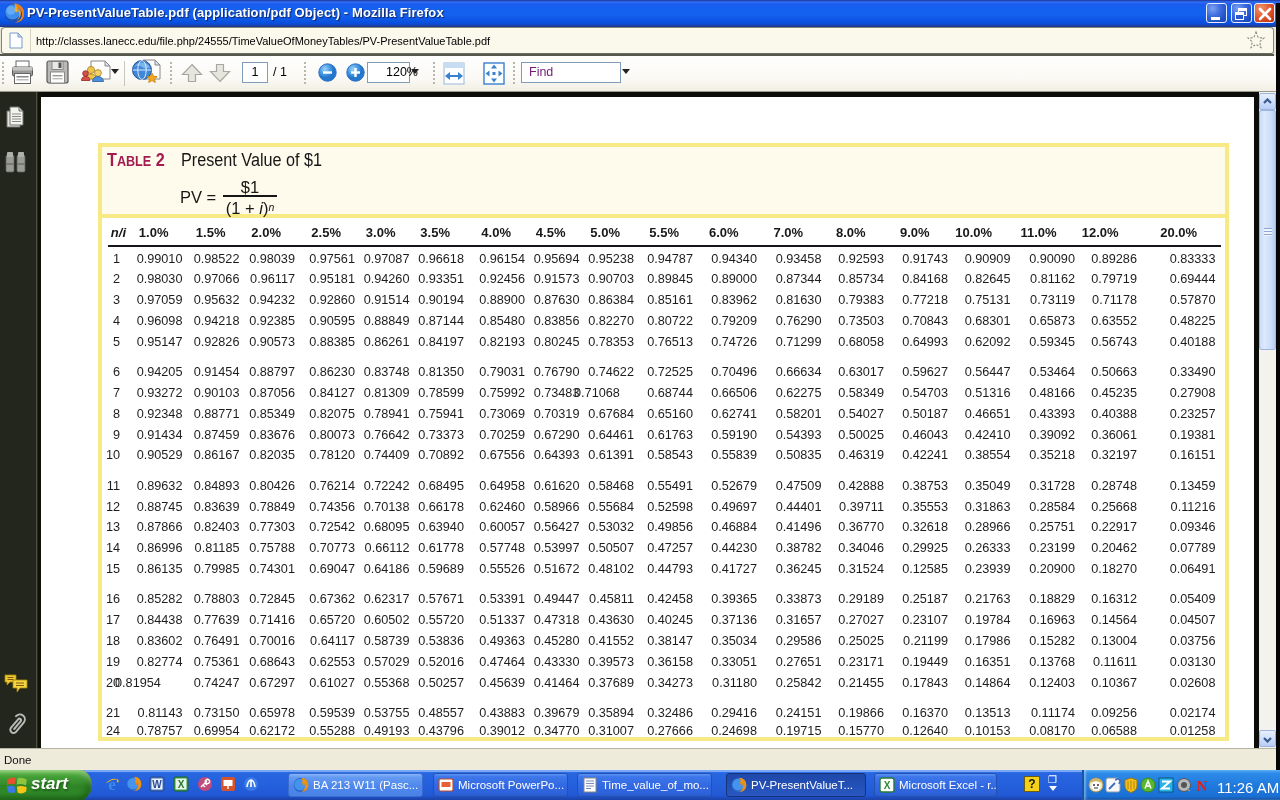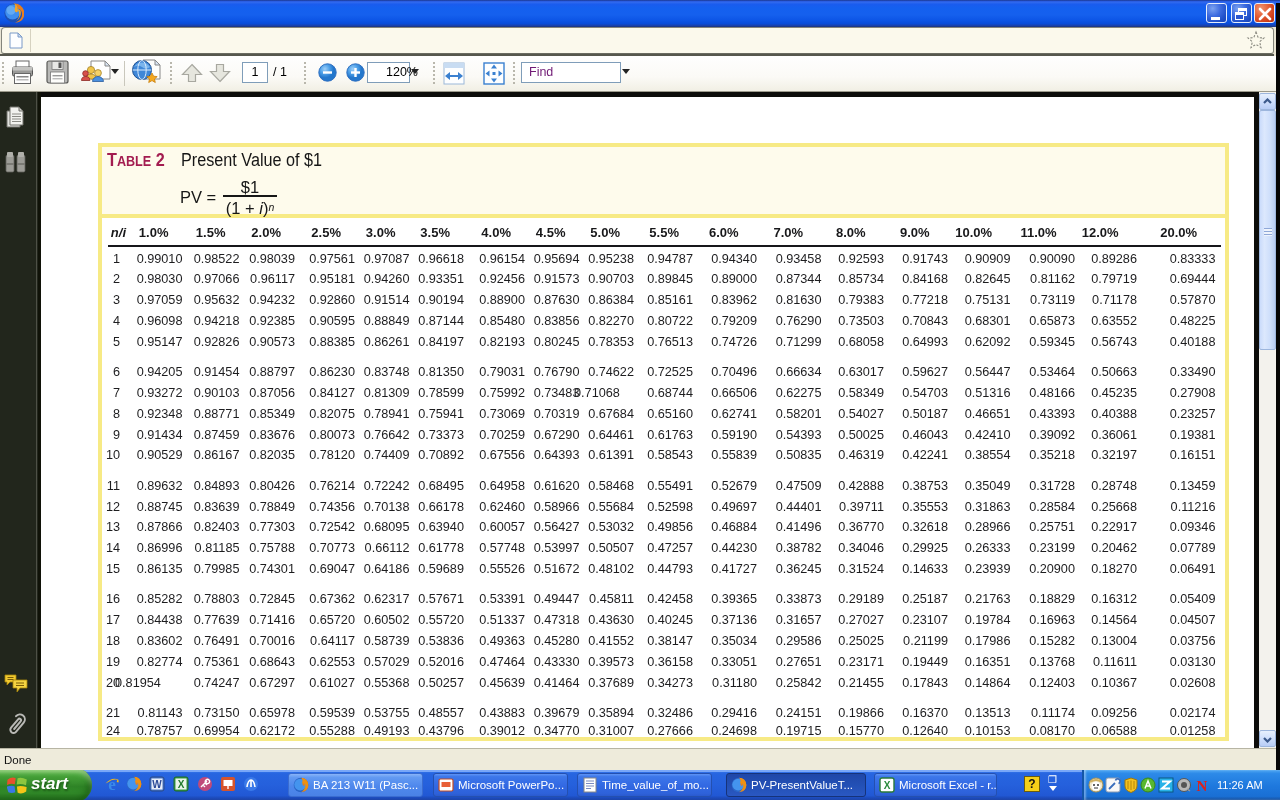--- a/index.html
+++ b/index.html
@@ -34,40 +34,42 @@
 </style></head><body>
 <div class="abs" id="titlebar">
     <svg class="abs" style="left:4px;top:3px" width="20" height="20" viewBox="0 0 20 20">
 <circle cx="10" cy="10" r="9.6" fill="#1c4fb4"></circle>
 <circle cx="8.6" cy="9" r="7.4" fill="#3f8ff0"></circle>
 <circle cx="7" cy="7.4" r="4.4" fill="#6cb0f5" opacity="0.8"></circle>
 <path d="M10.5,0.4 c2.5,1.2 3.2,3.4 2.9,5.2 c1.8,0.3 4.3,1.5 4.6,5.1 c0.3,4.2 -2.5,7.8 -7,8.8 c5.7,0.4 9.4,-3.8 9.4,-9.3 c0,-5.2 -4.6,-9.9 -9.9,-9.8z" fill="#e87e1e"></path>
 <path d="M13.4,5.6 c0.9,1.9 0.5,3.3 -0.5,3.6 c-1.1,0.35 -2.3,-0.7 -2.2,-2.7 c0.07,-1.6 0.8,-2.6 0.4,-4 c-0.3,-1.2 -1,-1.9 -1.6,-2.4 c3,0.9 4.4,3.5 3.9,5.5z" fill="#f5a623"></path>
 <path d="M13,6 l3.5,1.2 c1.3,3.8 -0.4,8.6 -4.6,10.6 c3.8,-2.6 4.6,-8 1.1,-11.8z" fill="#f5a623" opacity="0.9"></path>
 </svg>
+    <div class="abs" id="title-text">PV-PresentValueTable.pdf (application/pdf Object) - Mozilla Firefox</div>
     <div class="abs winbtn blue" style="left:1206px">
       <div class="abs" style="left:4px;top:13px;width:9px;height:3px;background:#fff"></div>
     </div>
 <div class="abs winbtn blue" style="left:1231px">
       <div class="abs" style="left:6px;top:4px;width:9px;height:8px;border:1px solid #fff;border-top-width:3px"></div>
       <div class="abs" style="left:3px;top:8px;width:9px;height:8px;border:1px solid #fff;border-top-width:3px;background:#2b57cf"></div>
     </div>
 <div class="abs winbtn red" style="left:1254px">
       <svg class="abs" style="left:3px;top:3px" width="14" height="14" viewBox="0 0 14 14">
         <path d="M2,2 L12,12 M12,2 L2,12" stroke="#fff" stroke-width="2.6" stroke-linecap="round"></path>
       </svg>
     </div>
   </div>
 <div class="abs" id="urlrow">
     <div class="abs" id="urlfield"></div>
     <div class="abs sep"></div>
     <svg class="abs" style="left:9px;top:5px" width="14" height="17" viewBox="0 0 14 17">
 <path d="M1,1 h8 l4,4 v11 h-12 z" fill="#fdfeff" stroke="#7a9ac8" stroke-width="1"></path>
 <path d="M9,1 l4,4 h-4 z" fill="#cfe0f5" stroke="#7a9ac8" stroke-width="1"></path>
     </svg>
+    <div class="abs" id="urltext">http://classes.lanecc.edu/file.php/24555/TimeValueOfMoneyTables/PV-PresentValueTable.pdf</div>
     <svg class="abs" style="left:1246px;top:3px" width="20" height="20" viewBox="0 0 20 20">
 <path d="M10,2 L12.2,7.6 L18,8 L13.6,11.8 L15,17.5 L10,14.4 L5,17.5 L6.4,11.8 L2,8 L7.8,7.6 Z" fill="none" stroke="#8a8a80" stroke-width="1.1" stroke-dasharray="2.2,1.6"></path>
     </svg>
   </div>
 <div class="abs" id="urlbottom"></div>
 <div class="abs" id="toolbar">
 <div class="abs dotsep" style="left:2px"></div>
 <svg class="abs" style="left:11px;top:4px" width="24" height="26" viewBox="0 0 24 26">
 <rect x="5" y="1" width="13" height="7" fill="#fff" stroke="#666" stroke-width="1"></rect>
 <rect x="1.5" y="7" width="20" height="9" rx="1.5" fill="#9a9a98" stroke="#555" stroke-width="1"></rect>
@@ -514,21 +516,21 @@
         <span class="abs" style="left:254.0px;width:60px;text-align:right">0.69047</span>
         <span class="abs" style="left:308.5px;width:60px;text-align:right">0.64186</span>
         <span class="abs" style="left:363.0px;width:60px;text-align:right">0.59689</span>
         <span class="abs" style="left:424.0px;width:60px;text-align:right">0.55526</span>
         <span class="abs" style="left:478.5px;width:60px;text-align:right">0.51672</span>
         <span class="abs" style="left:533.0px;width:60px;text-align:right">0.48102</span>
         <span class="abs" style="left:592.0px;width:60px;text-align:right">0.44793</span>
         <span class="abs" style="left:656.0px;width:60px;text-align:right">0.41727</span>
         <span class="abs" style="left:720.5px;width:60px;text-align:right">0.36245</span>
         <span class="abs" style="left:783.0px;width:60px;text-align:right">0.31524</span>
-        <span class="abs" style="left:847.0px;width:60px;text-align:right">0.14633</span>
+        <span class="abs" style="left:847.0px;width:60px;text-align:right">0.12585</span>
         <span class="abs" style="left:909.5px;width:60px;text-align:right">0.23939</span>
         <span class="abs" style="left:974.0px;width:60px;text-align:right">0.20900</span>
         <span class="abs" style="left:1036.0px;width:60px;text-align:right">0.18270</span>
         <span class="abs" style="left:1114.5px;width:60px;text-align:right">0.06491</span>
       </div>
 <div class="abs" style="left:0;top:495.3px;height:14px;line-height:14px">
         <span class="abs" style="left:49.0px;width:30px;text-align:right">16</span>
         <span class="abs" style="left:81.5px;width:60px;text-align:right">0.85282</span>
         <span class="abs" style="left:138.5px;width:60px;text-align:right">0.78803</span>
         <span class="abs" style="left:194.0px;width:60px;text-align:right">0.72845</span>
@@ -814,13 +816,13 @@
         <path d="M4,4.5 h8 l-8,7 h8" stroke="#fff" stroke-width="2" fill="none"></path>
       </svg></div>
 <div class="abs" style="left:1176px;top:7px;width:16px;height:16px"><svg width="16" height="16" viewBox="0 0 16 16">
         <circle cx="8" cy="8" r="6.5" fill="#b8b8b8" stroke="#555" stroke-width="1"></circle>
         <circle cx="8" cy="8" r="3" fill="#555"></circle>
         <path d="M11,12 l3,2" stroke="#999" stroke-width="1.5"></path>
       </svg></div>
 <div class="abs" style="left:1194px;top:7px;width:16px;height:16px"><svg width="16" height="16" viewBox="0 0 16 16">
         <text x="8" y="13.5" text-anchor="middle" font-size="15" font-weight="bold" fill="#e02018" font-family="Liberation Serif">N</text>
       </svg></div>
-<div class="abs" style="left:1217px;top:9px;font-size:11px;color:#fff">11:26 AM</div>
+<div class="abs" style="left:1217px;top:9px;font-size:15px;color:#fff">11:26 AM</div>
 </div>
 </body></html>

